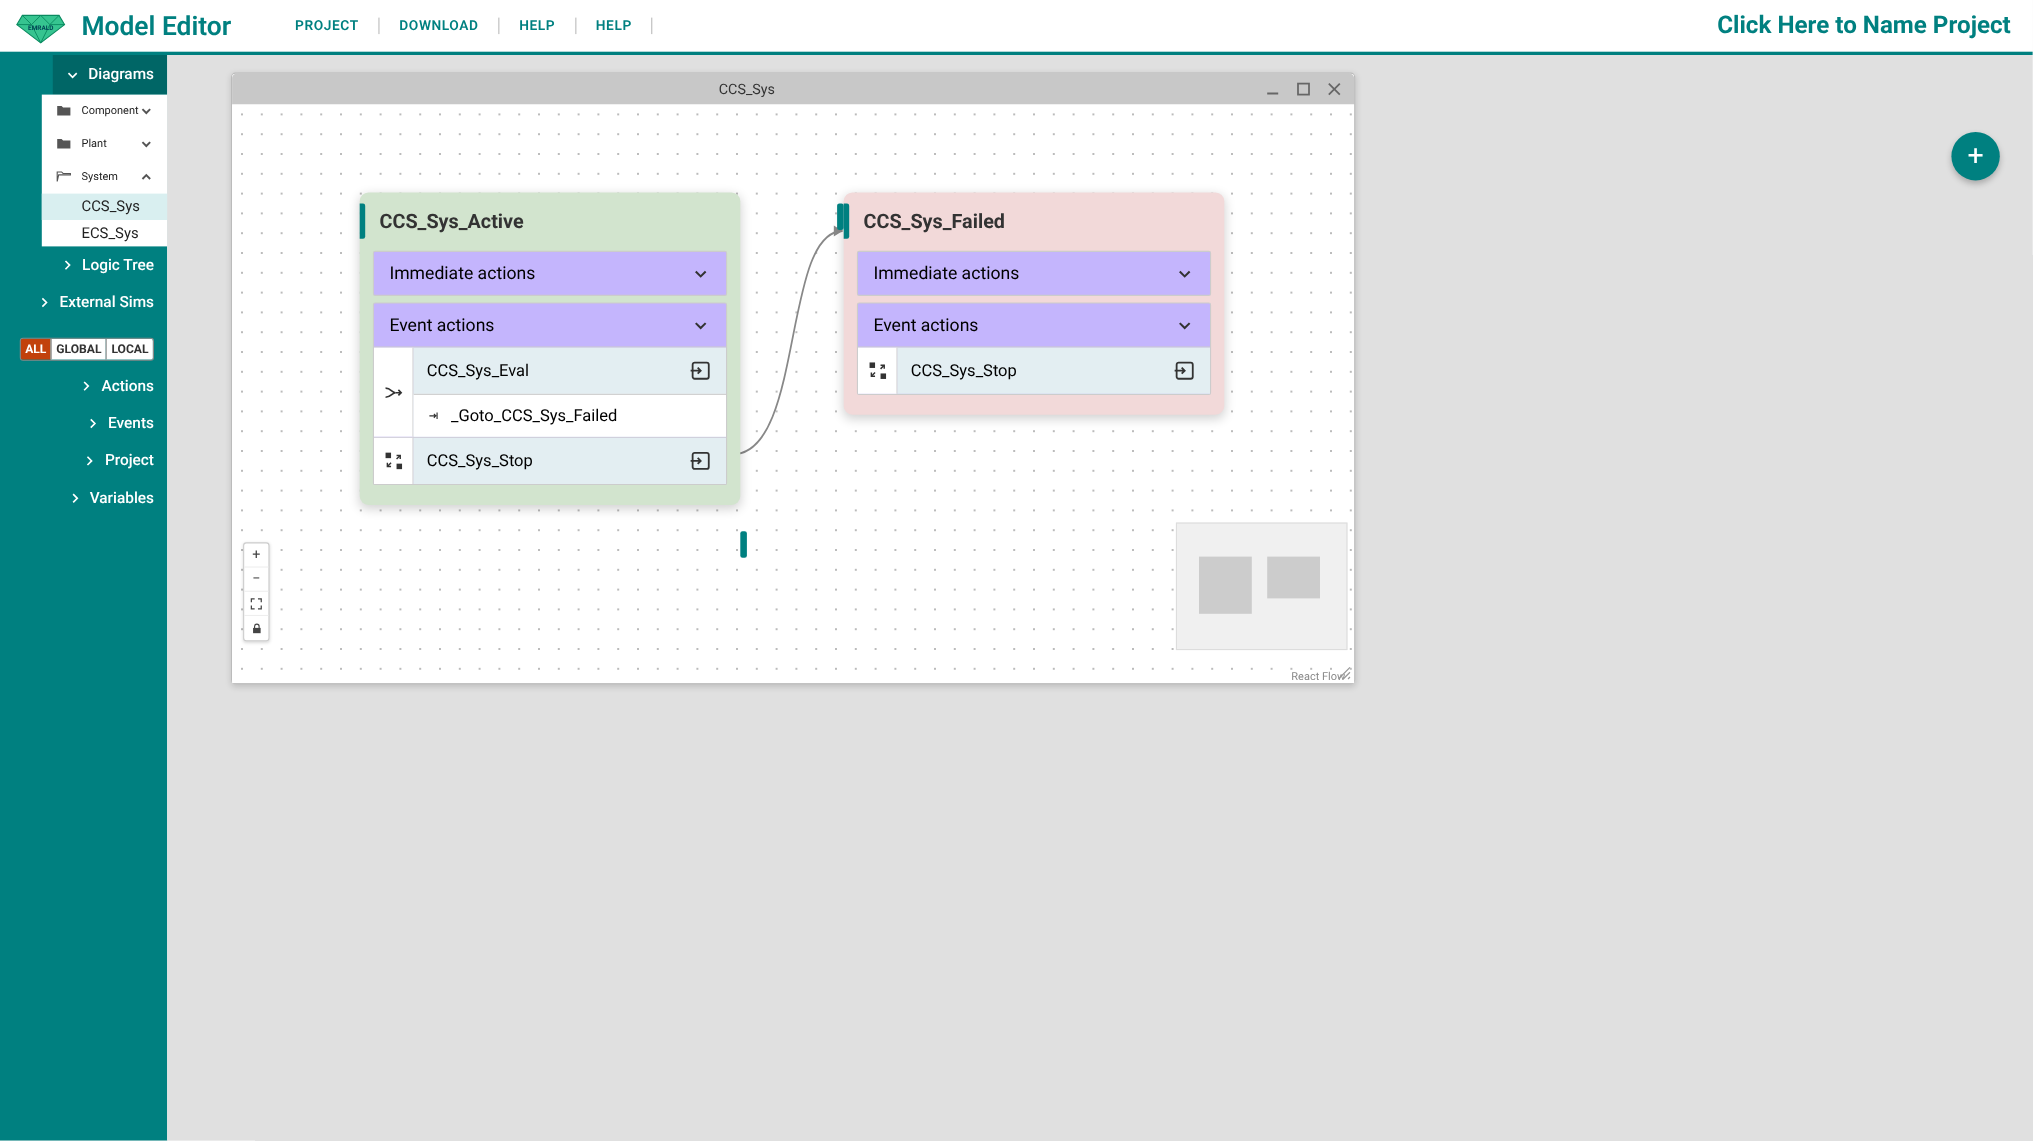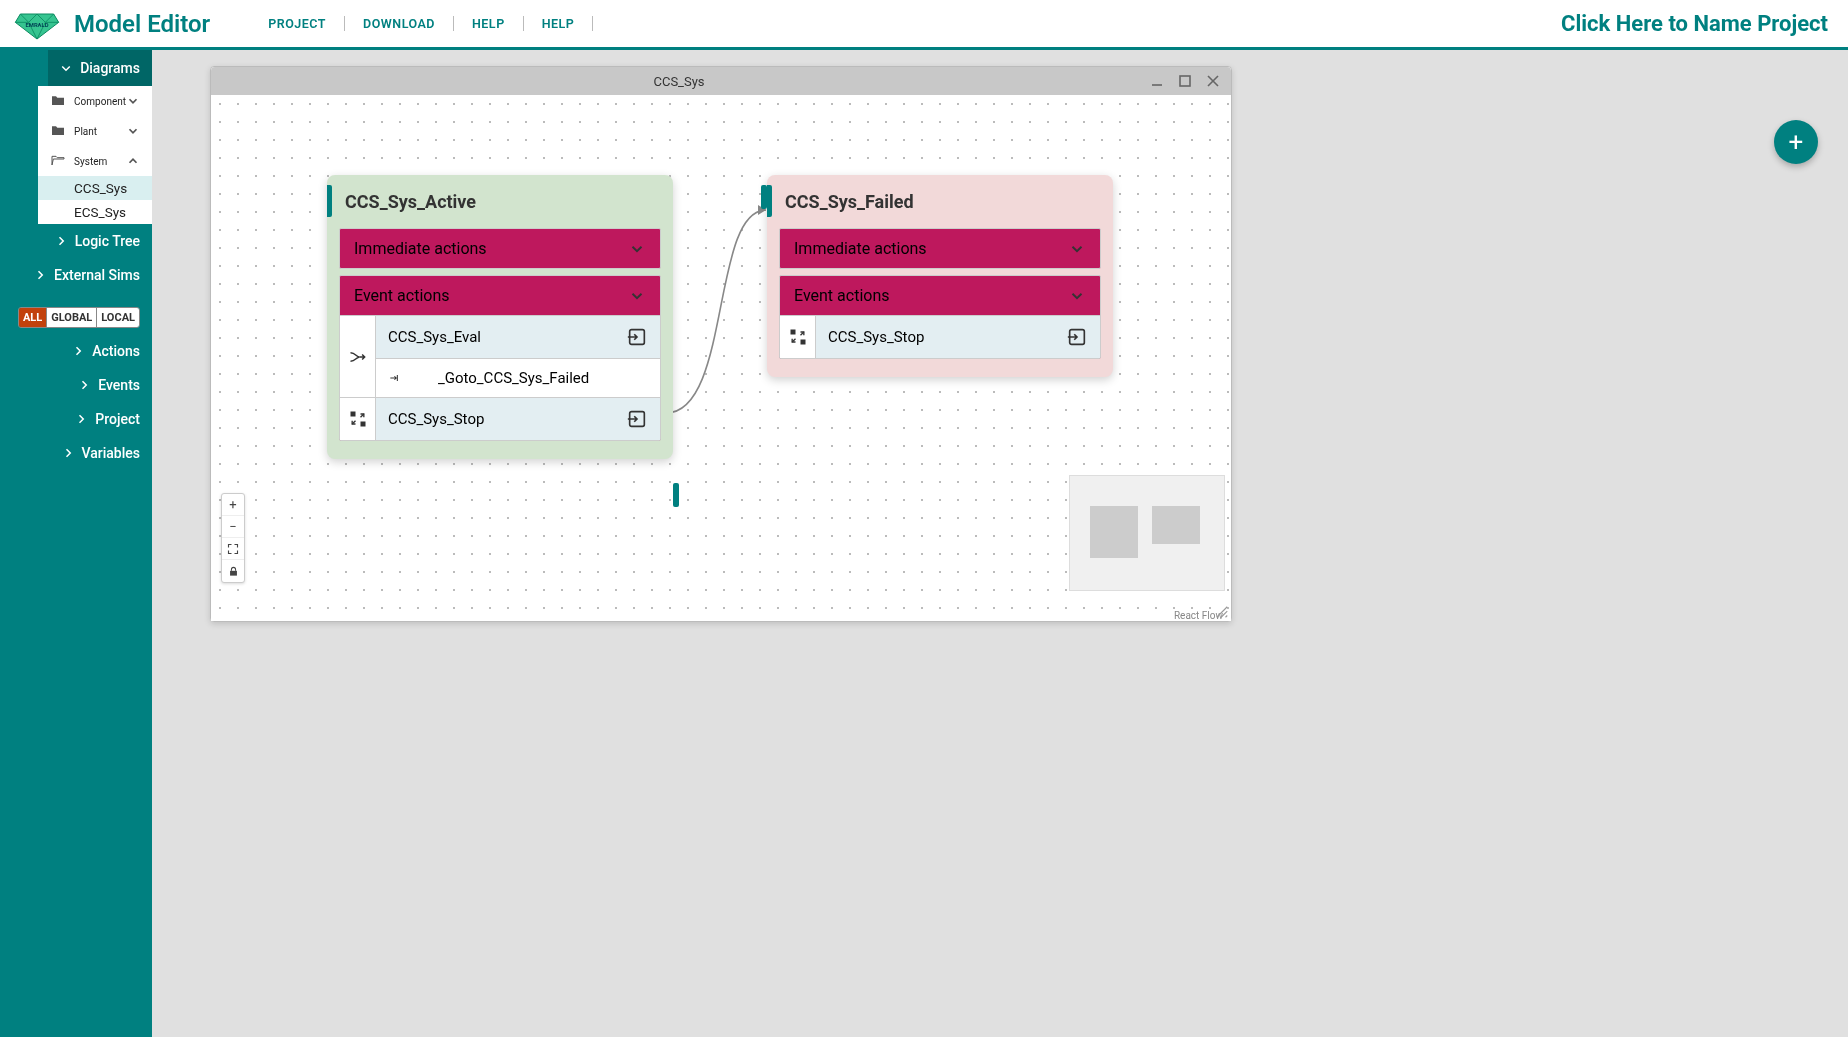--- a/index.html
+++ b/index.html
@@ -50,28 +50,28 @@
   background-size: 18px 18px;
   background-color: #fff;
 }
 
 
 .state-node { position: absolute; border-radius: 8px; box-shadow: 0 3px 10px rgba(0,0,0,0.18); padding: 12px; }
 .state-node.green { background: #d2e4ce; }
 .state-node.pink  { background: #f2d9d9; }
 .state-bar { position: absolute; left: 0; top: 10px; width: 5px; height: 32px; background: #008080; border-radius: 0 2px 2px 0; }
 .state-title { font-size: 18px; font-weight: 700; color: #333; margin: 4px 0 16px 6px; }
-.section { background: #be185d; border: 1px solid #ccc; border-radius: 2px; margin-bottom: 6px; }
+.section { background: #c4b5fd; border: 1px solid #ccc; border-radius: 2px; margin-bottom: 6px; }
 .section-head { display: flex; align-items: center; padding: 10px 14px; font-size: 16px; cursor: pointer; }
 .section-head span { flex: 1; }
 .chev-down { width: 18px; height: 18px; fill: none; stroke: #333; stroke-width: 2.5; }
 .event-row { display: flex; align-items: stretch; border-top: 1px solid #ccc; }
 .event-iconcell { width: 36px; background: #fff; display: flex; align-items: center; justify-content: center; border-right: 1px solid #ccc; }
 .event-body { flex: 1; background: #e3eef2; display: flex; flex-direction: column; }
-.event-item { display: flex; align-items: center; padding: 10px 12px; font-size: 15px; gap: 28px; }
+.event-item { display: flex; align-items: center; padding: 10px 12px; font-size: 15px; }
 .event-item + .event-item { border-top: 1px solid #ccc; background: #fff; }
 .event-item span.lbl { flex: 1; }
 .box-icon { width: 22px; height: 22px; fill: none; stroke: #333; stroke-width: 1.8; }
 .flow-icon { width: 20px; height: 20px; fill: #333; }
 .swap-icon { width: 20px; height: 20px; }
 
 
 .connector-svg { position: absolute; left: 0; top: 0; width: 100%; height: 100%; pointer-events: none; }
 .handle { position: absolute; width: 6px; height: 24px; background: #008080; border-radius: 2px; }
 

